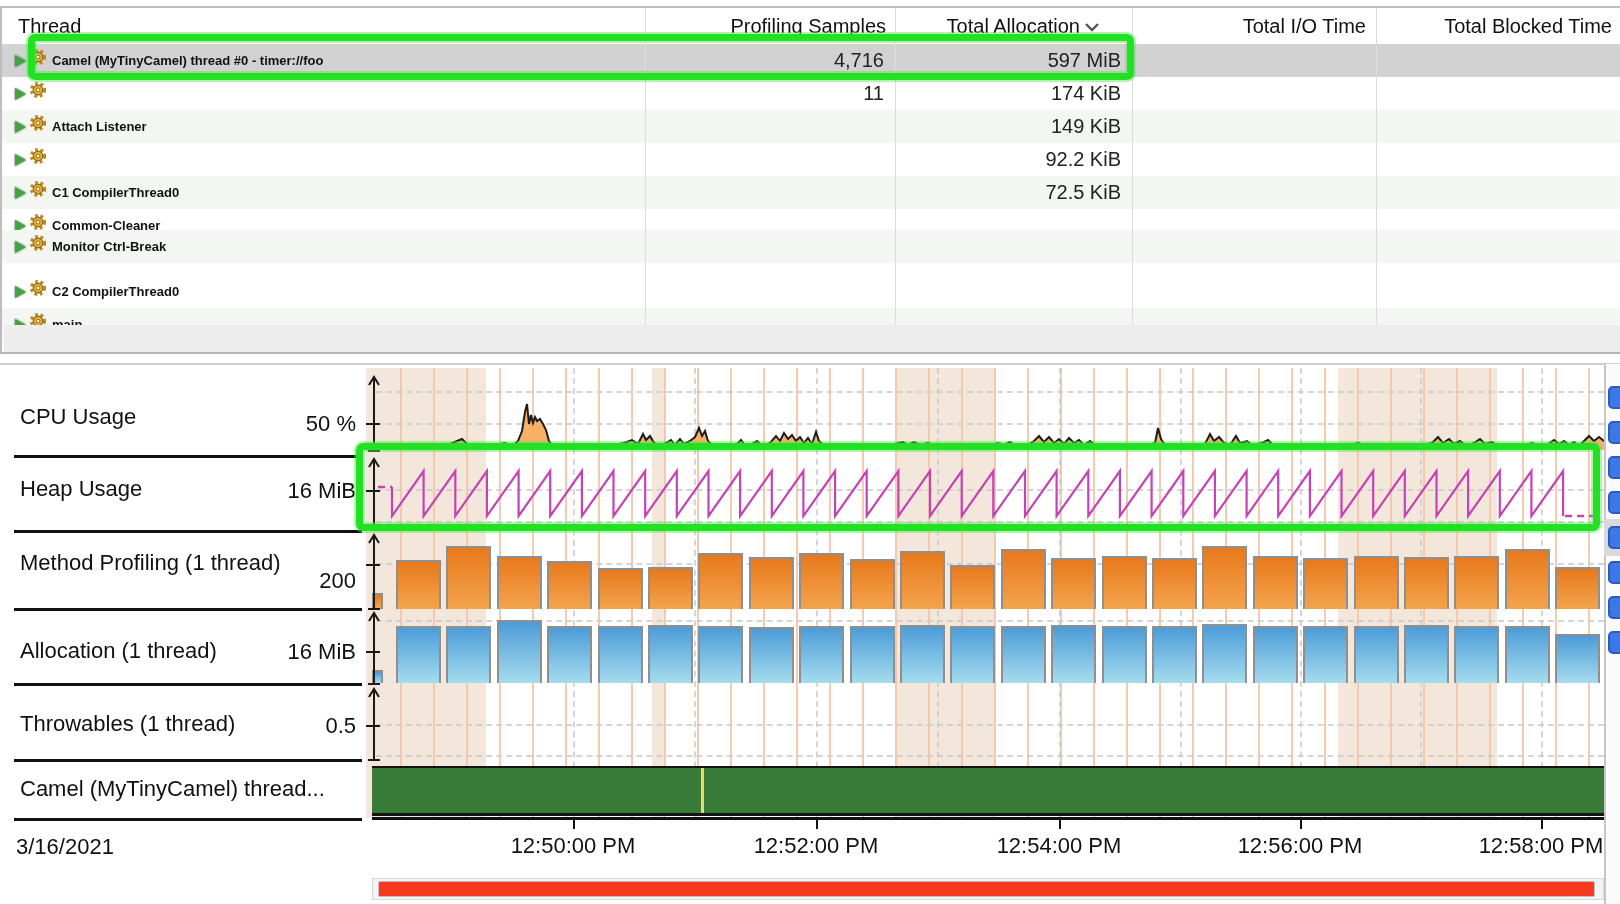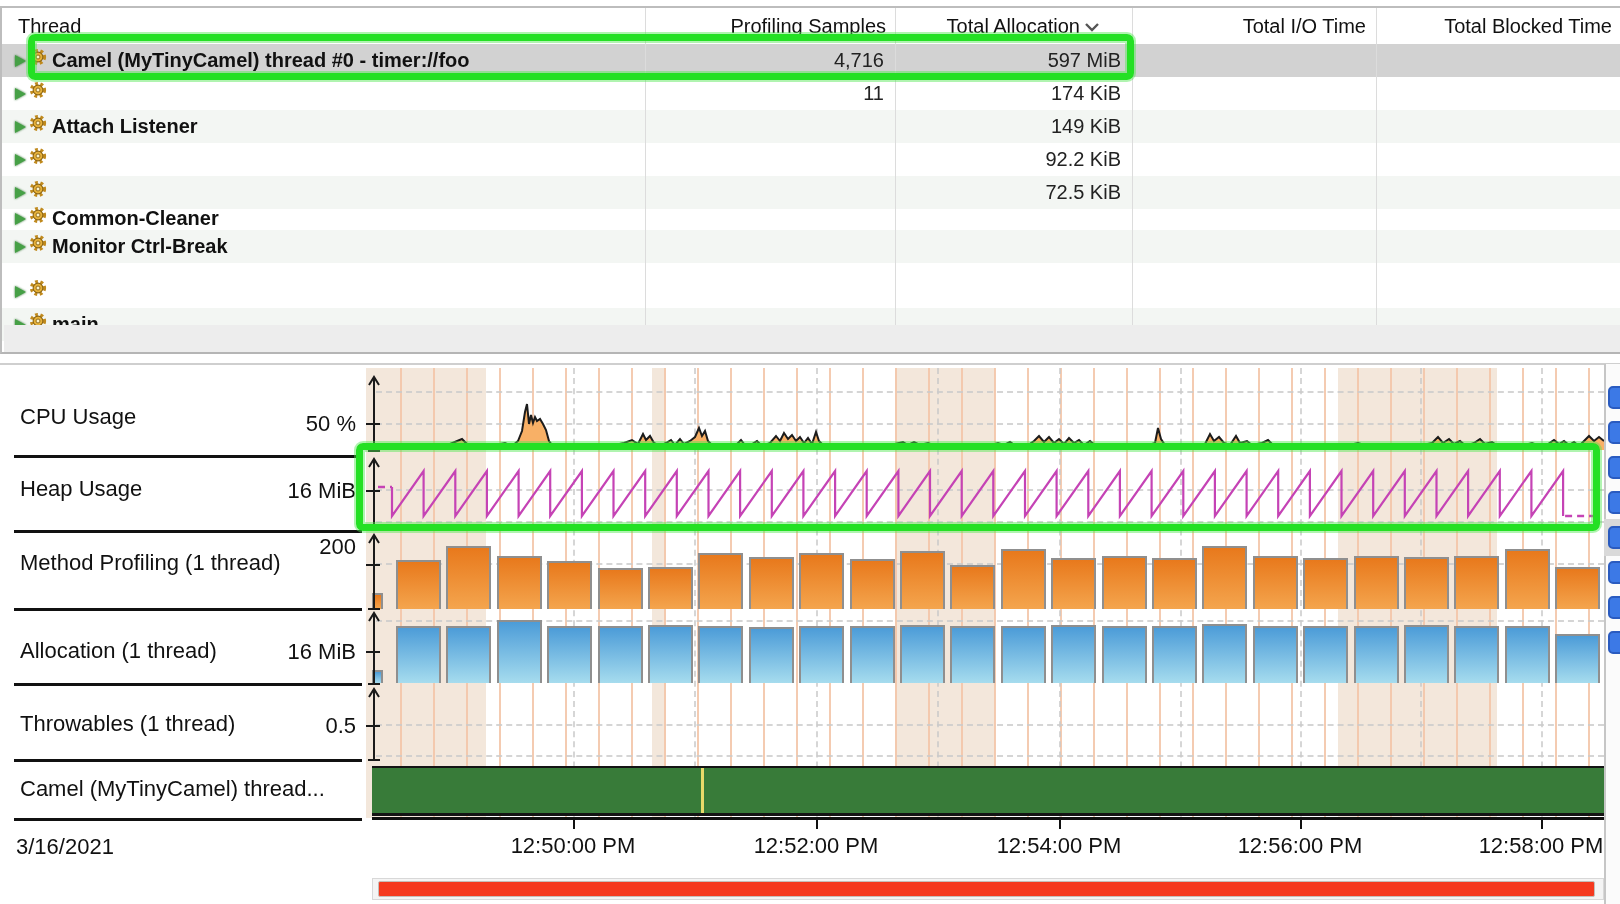--- a/index.html
+++ b/index.html
@@ -8,21 +8,21 @@
   .a{position:absolute}
 
   
   .tbl{left:0;top:6px;width:1620px;height:348px;box-sizing:border-box;background:#fff;
     border-top:2px solid #bdbdbd;border-left:2px solid #bdbdbd;border-bottom:2px solid #b5b5b5;overflow:hidden}
   .th{top:4px;height:28px;line-height:28px;font-size:20px;color:#111;white-space:nowrap;display:flex;align-items:center;gap:4px}
   .colsep{top:0;width:1px;height:318px;background:#dcdcdc}
   .trow{left:0;width:1618px;height:33px}
   .trow.strip{background:#f3f6f3}
   .trow.sel{background:#d2d2d2}
-  .tname{position:absolute;left:50px;top:0;line-height:33px;font-size:20px;font-weight:bold;color:#111;white-space:nowrap}
+  .tname{position:absolute;left:50px;top:0;line-height:33px;font-size:13px;font-weight:bold;color:#111;white-space:nowrap}
   .tval{position:absolute;top:0;line-height:33px;font-size:20px;color:#222;white-space:nowrap}
   .arrow{position:absolute;left:13px;top:11px;width:0;height:0;
     border-left:11px solid #46a046;border-top:6px solid transparent;border-bottom:6px solid transparent;
     filter:drop-shadow(0 0 1px #2c6e2c)}
   .gearwrap{position:absolute;left:27px;top:4px;width:18px;height:18px}
   .hsb-track{left:2px;top:317px;width:1616px;height:27px;background:#ededed}
 
   
   .anno{border:7px solid #24e024;border-radius:7px;z-index:20;
     box-shadow:0 0 0 2px rgba(80,230,80,.45), inset 0 0 0 2px rgba(80,230,80,.45)}
@@ -129,26 +129,27 @@
           <span class="tval" style="right: 258px;"></span>
           <span class="tval" style="right: 12px;"></span>
         </div>
         <div class="a trow strip" style="top:168px">
           <span class="arrow"></span>
           <span class="gearwrap"><svg width="18" height="18" viewBox="0 0 20 20">
               <circle cx="10" cy="10" r="7" fill="none" stroke="#c08a1e" stroke-width="4" stroke-dasharray="3 2.8"></circle>
               <circle cx="10" cy="10" r="5.4" fill="#e6b13a" stroke="#8a6414" stroke-width="1.2"></circle>
               <circle cx="10" cy="10" r="2.2" fill="#fdf3c8" stroke="#8a6414" stroke-width="1"></circle>
             </svg></span>
+          <span class="tname">C1 CompilerThread0</span>
           <span class="tval" style="right: 736px;"></span>
           <span class="tval" style="right: 499px;">72.5 KiB</span>
           <span class="tval" style="right: 258px;"></span>
           <span class="tval" style="right: 12px;"></span>
         </div>
-        <div class="a trow" style="top:194px">
+        <div class="a trow" style="top:201px">
           <span class="arrow"></span>
           <span class="gearwrap"><svg width="18" height="18" viewBox="0 0 20 20">
               <circle cx="10" cy="10" r="7" fill="none" stroke="#c08a1e" stroke-width="4" stroke-dasharray="3 2.8"></circle>
               <circle cx="10" cy="10" r="5.4" fill="#e6b13a" stroke="#8a6414" stroke-width="1.2"></circle>
               <circle cx="10" cy="10" r="2.2" fill="#fdf3c8" stroke="#8a6414" stroke-width="1"></circle>
             </svg></span>
           <span class="tname">Common-Cleaner</span>
           <span class="tval" style="right: 736px;"></span>
           <span class="tval" style="right: 499px;"></span>
           <span class="tval" style="right: 258px;"></span>
@@ -167,20 +168,21 @@
           <span class="tval" style="right: 258px;"></span>
           <span class="tval" style="right: 12px;"></span>
         </div>
         <div class="a trow" style="top:267px">
           <span class="arrow"></span>
           <span class="gearwrap"><svg width="18" height="18" viewBox="0 0 20 20">
               <circle cx="10" cy="10" r="7" fill="none" stroke="#c08a1e" stroke-width="4" stroke-dasharray="3 2.8"></circle>
               <circle cx="10" cy="10" r="5.4" fill="#e6b13a" stroke="#8a6414" stroke-width="1.2"></circle>
               <circle cx="10" cy="10" r="2.2" fill="#fdf3c8" stroke="#8a6414" stroke-width="1"></circle>
             </svg></span>
+          <span class="tname">C2 CompilerThread0</span>
           <span class="tval" style="right: 736px;"></span>
           <span class="tval" style="right: 499px;"></span>
           <span class="tval" style="right: 258px;"></span>
           <span class="tval" style="right: 12px;"></span>
         </div>
         <div class="a trow strip" style="top:300px">
           <span class="arrow"></span>
           <span class="gearwrap"><svg width="18" height="18" viewBox="0 0 20 20">
               <circle cx="10" cy="10" r="7" fill="none" stroke="#c08a1e" stroke-width="4" stroke-dasharray="3 2.8"></circle>
               <circle cx="10" cy="10" r="5.4" fill="#e6b13a" stroke="#8a6414" stroke-width="1.2"></circle>
@@ -205,21 +207,21 @@
   </div>
   <div class="a anno" style="left:28px;top:34px;width:1092px;height:32px"></div>
 
   <div class="a chart-topline"></div>
   <div id="laneLabels">
       <div class="a lane-label" style="top:403px">CPU Usage</div>
       <div class="a lane-tick" style="top:410px;right:1264px">50 %</div>
       <div class="a lane-label" style="top:475px">Heap Usage</div>
       <div class="a lane-tick" style="top:477px;right:1264px">16 MiB</div>
       <div class="a lane-label" style="top:549px">Method Profiling (1 thread)</div>
-      <div class="a lane-tick" style="top:533px;right:1264px">200</div>
+      <div class="a lane-tick" style="top:567px;right:1264px">200</div>
       <div class="a lane-label" style="top:637px">Allocation (1 thread)</div>
       <div class="a lane-tick" style="top:638px;right:1264px">16 MiB</div>
       <div class="a lane-label" style="top:710px">Throwables (1 thread)</div>
       <div class="a lane-tick" style="top:712px;right:1264px">0.5</div>
       <div class="a lane-label" style="top:775px">Camel (MyTinyCamel) thread...</div>
       <div class="a lane-sep" style="top:455px"></div>
       <div class="a lane-sep" style="top:530px"></div>
       <div class="a lane-sep" style="top:608px"></div>
       <div class="a lane-sep" style="top:683px"></div>
       <div class="a lane-sep" style="top:759px"></div>

